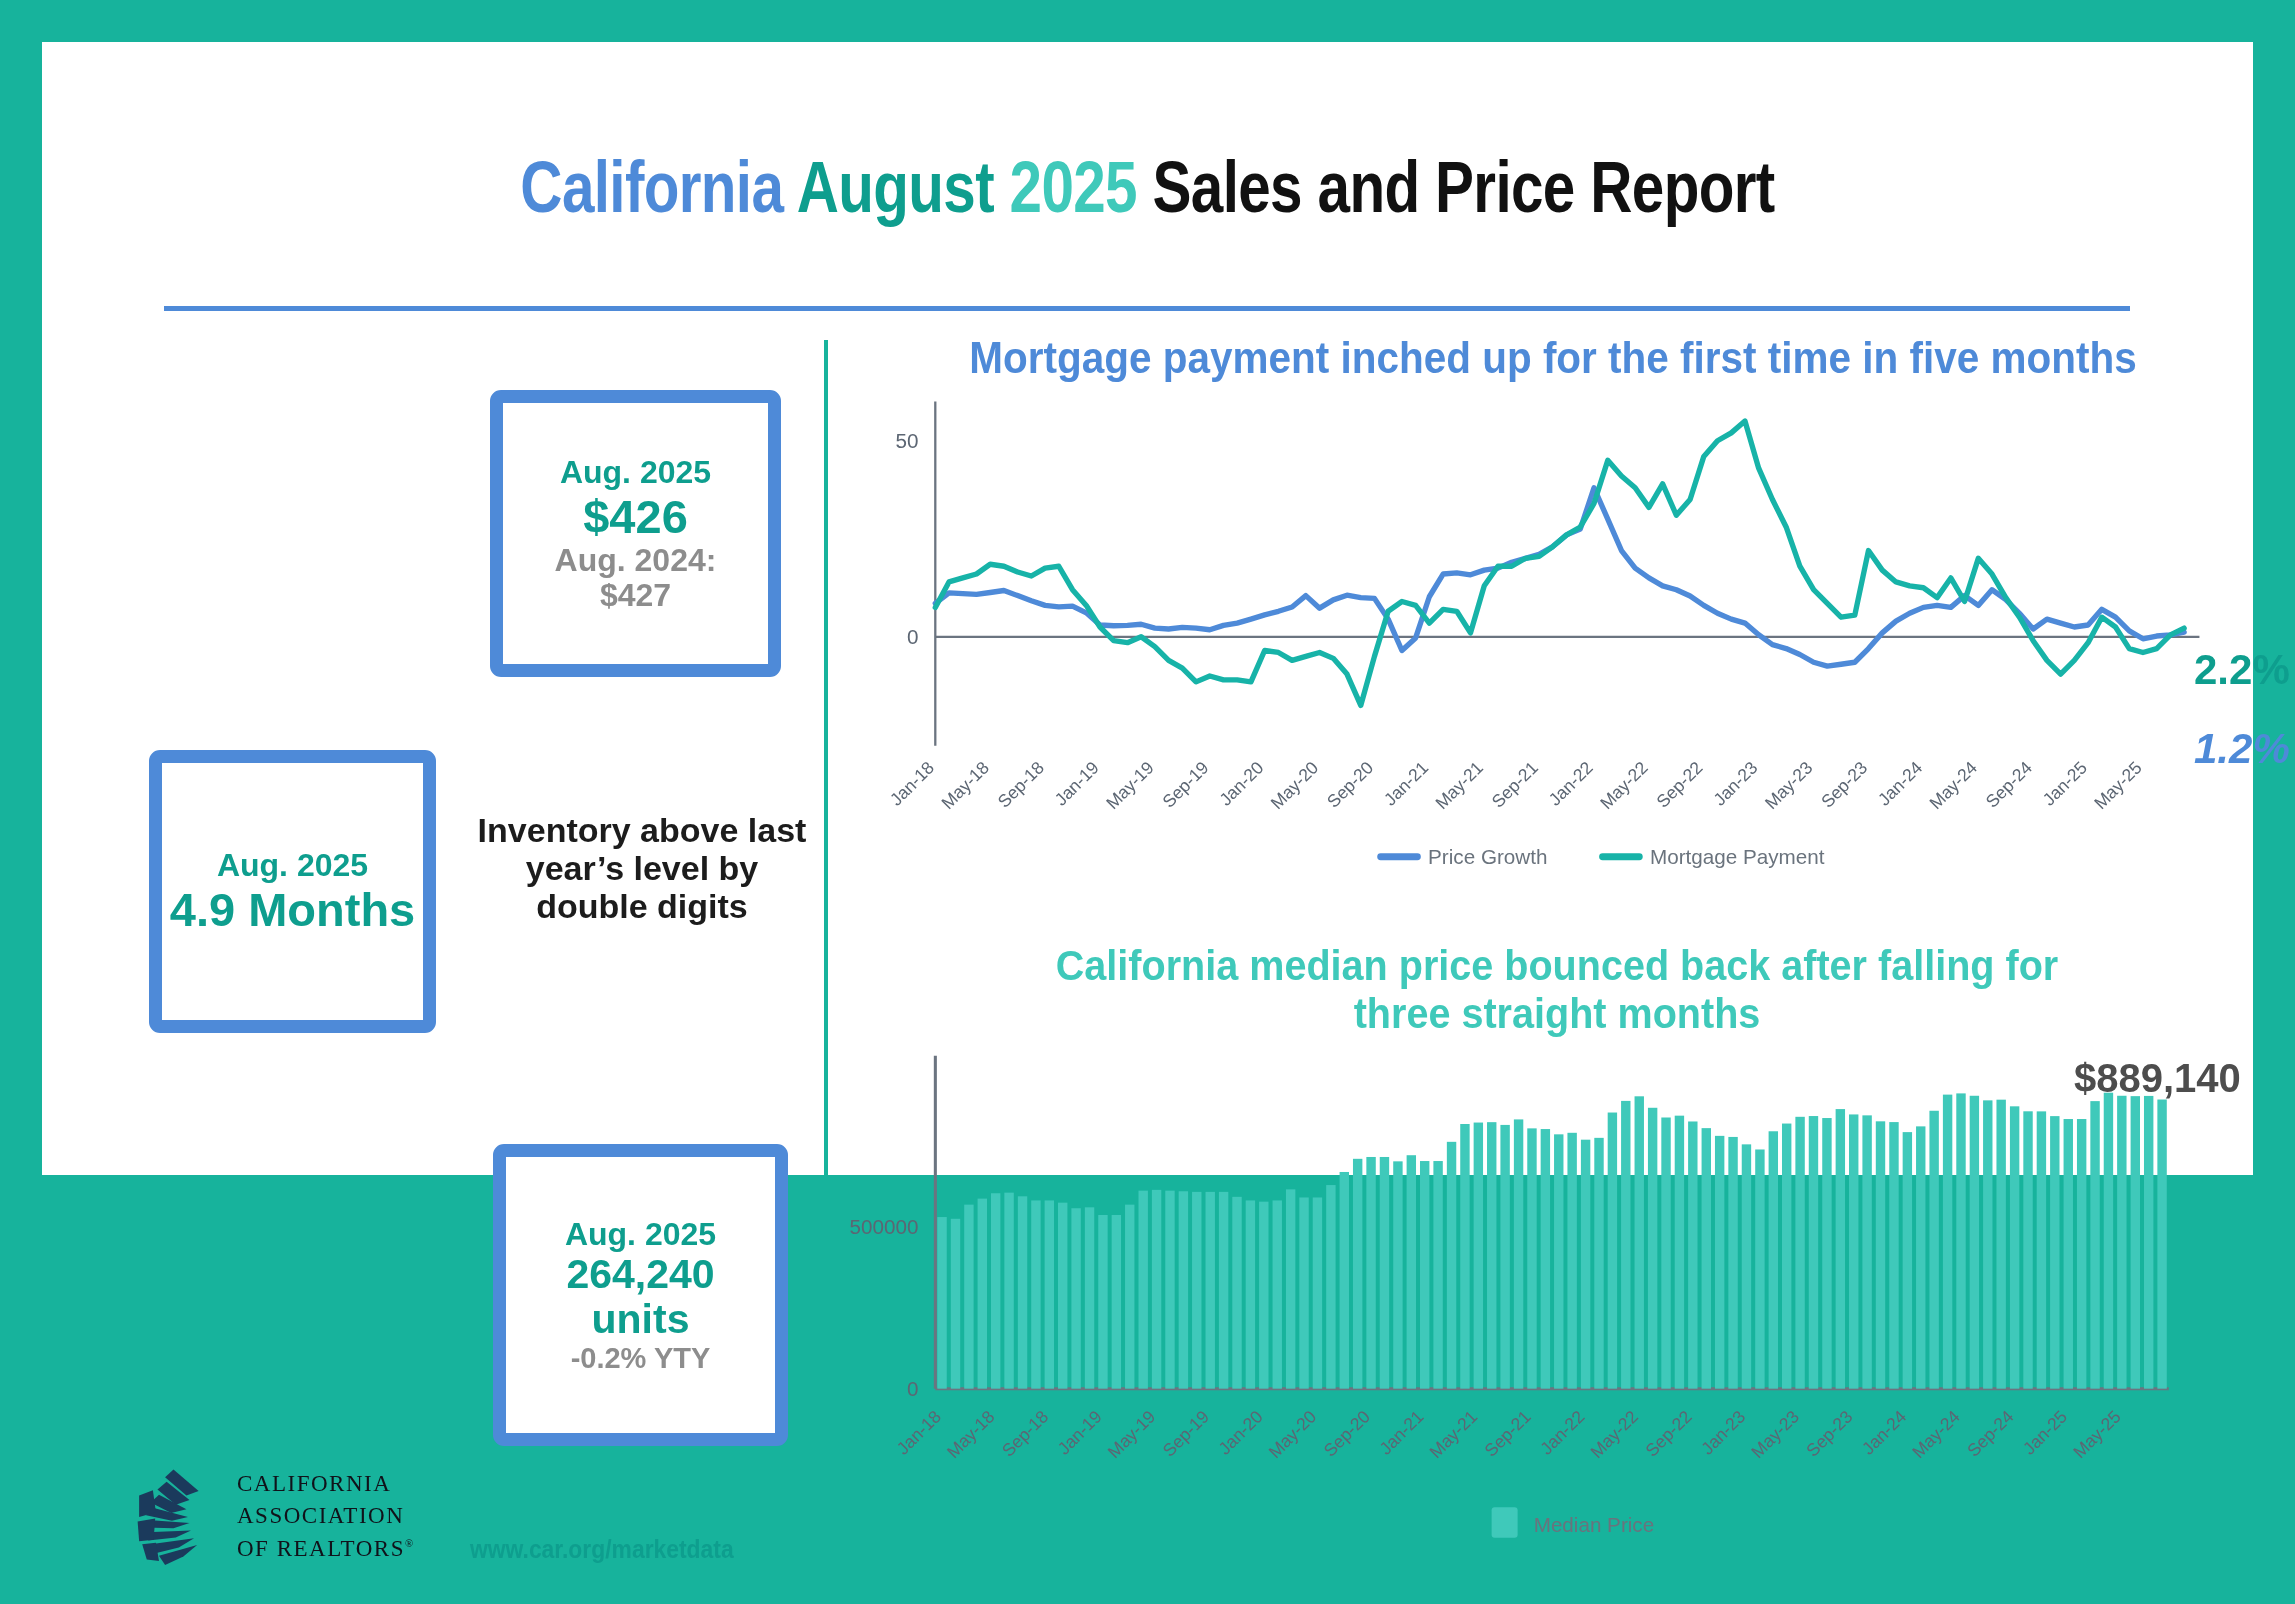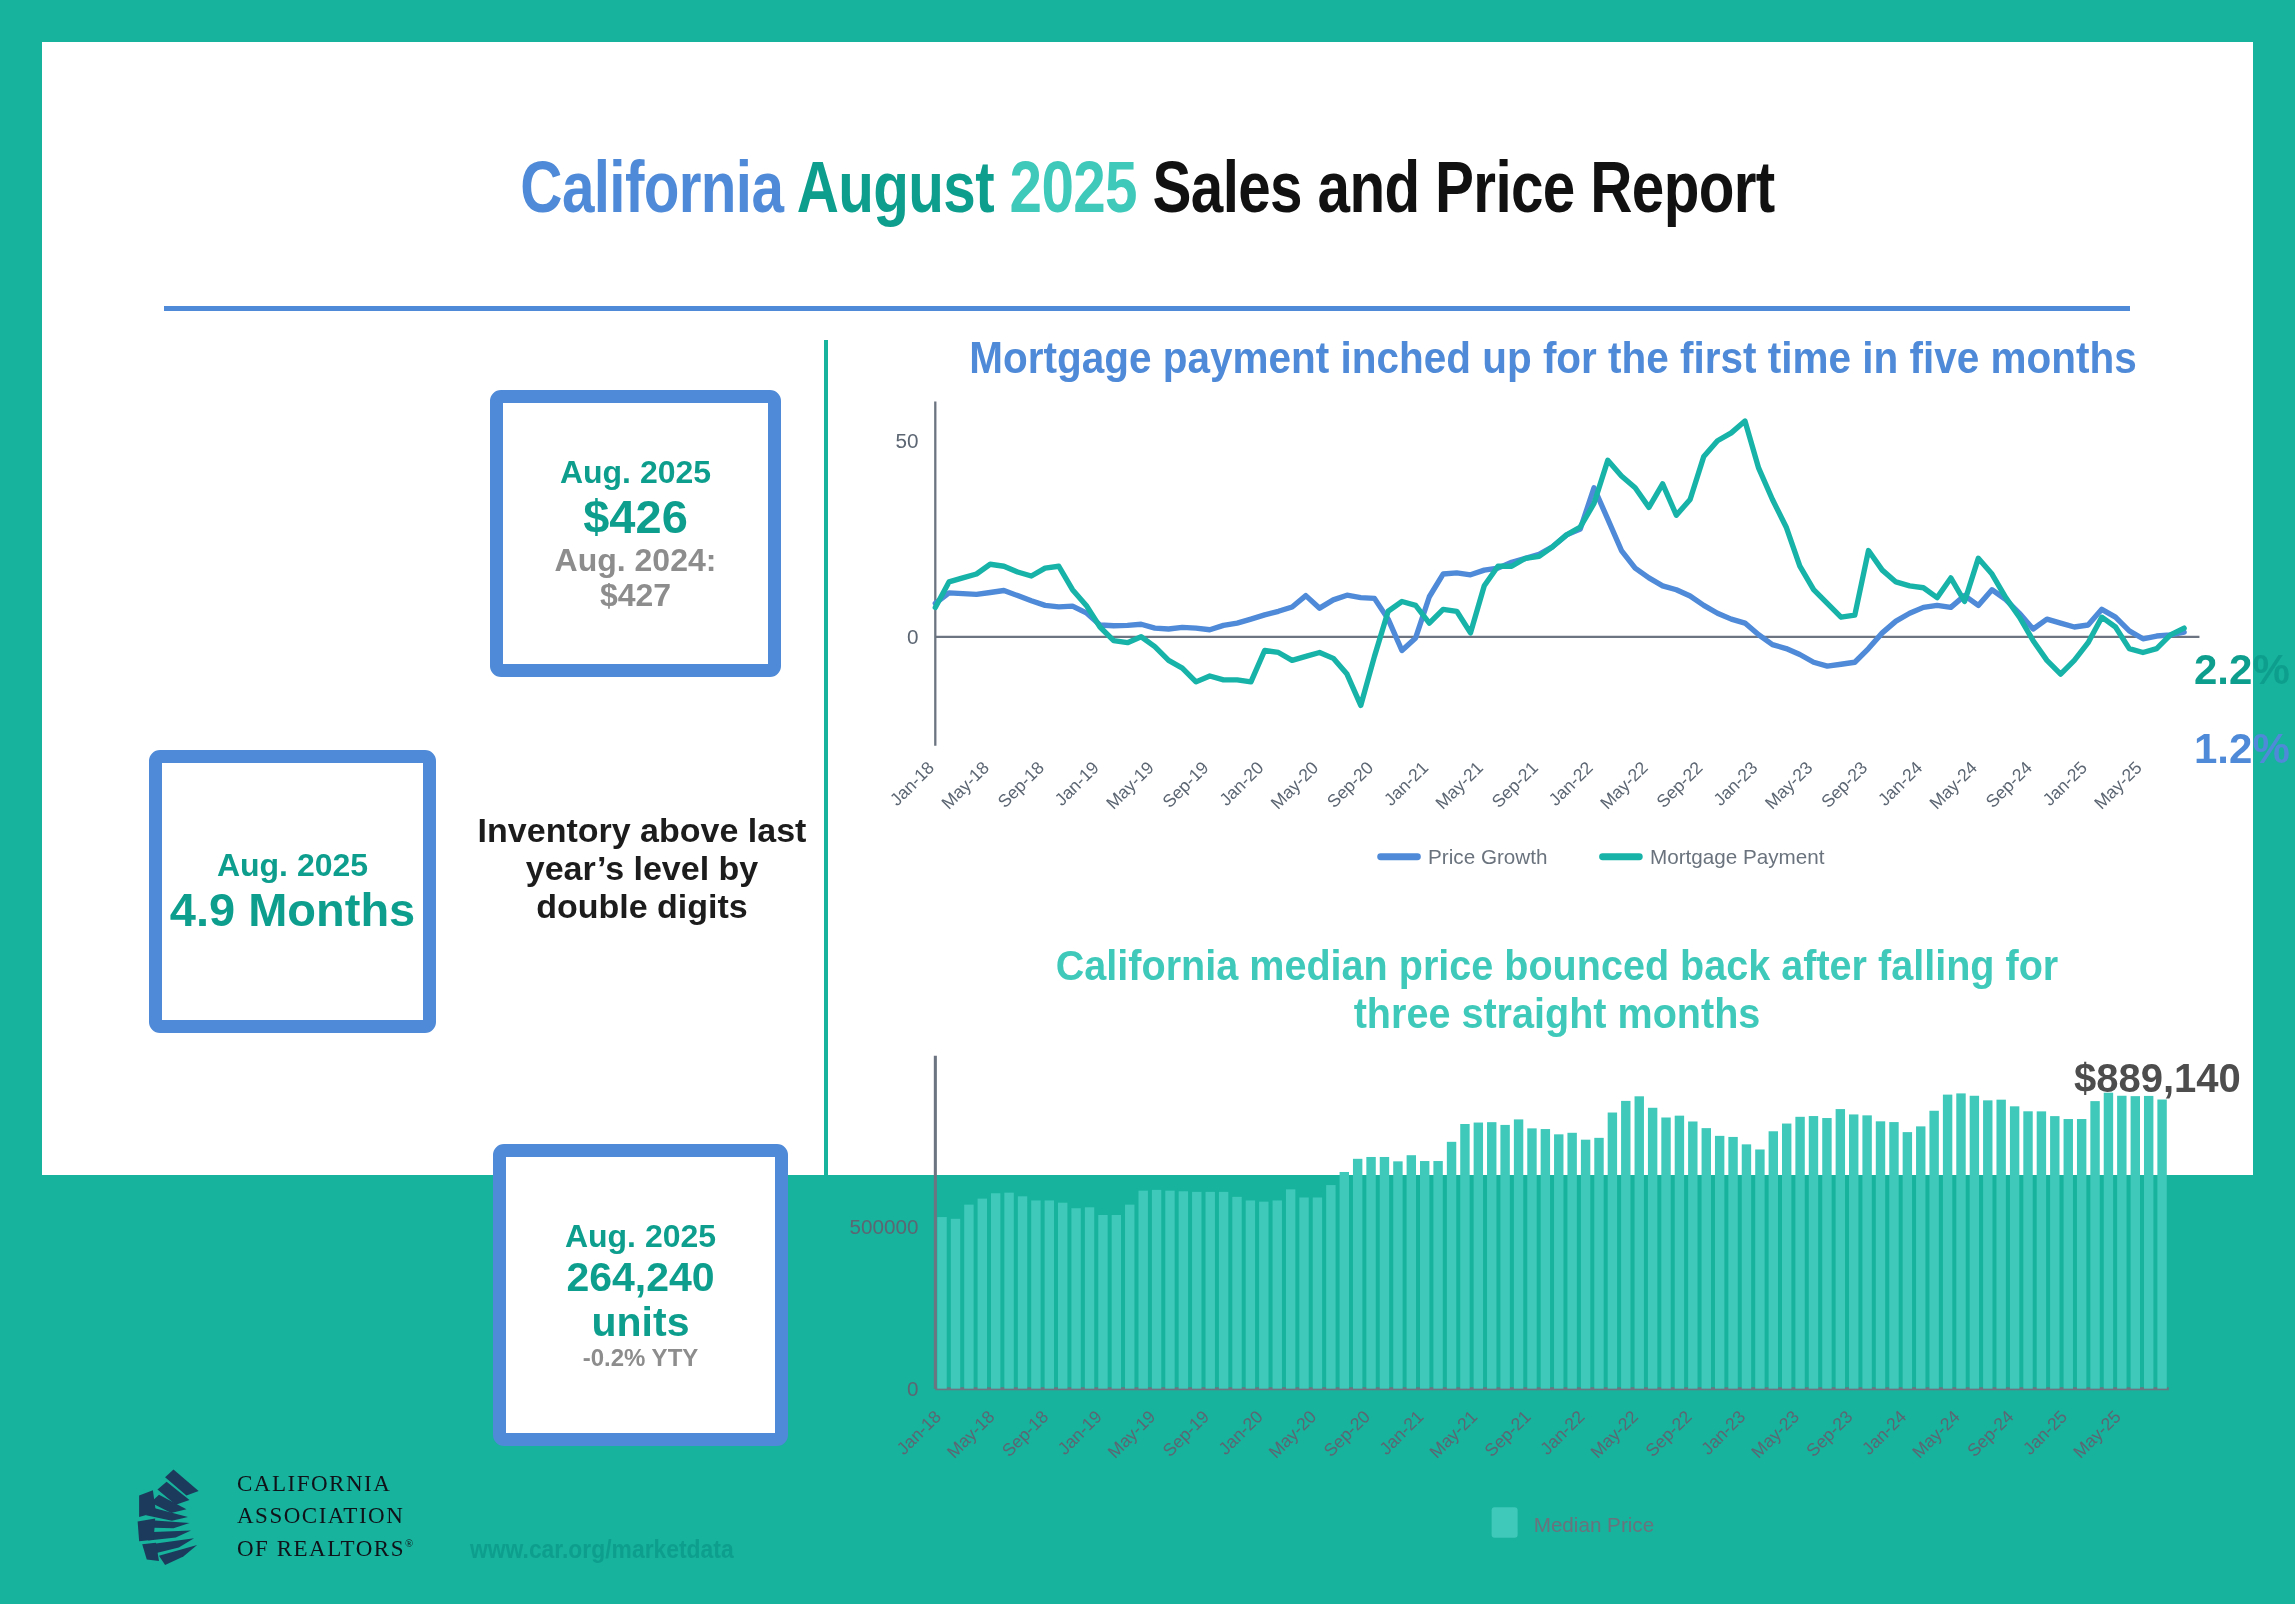--- a/index.html
+++ b/index.html
@@ -79,21 +79,21 @@
     text-align: center;
   }
   #stat-box-1 { left: 448px; top: 348px; width: 291px; height: 287px; }
   #stat-box-2 { left: 107px; top: 708px; width: 287px; height: 283px; }
   #stat-box-3 { left: 451px; top: 1102px; width: 295px; height: 302px; }
 
   .box-period { color: #0E9E8E; font-size: 32px; font-weight: bold; line-height:1.15; }
   .box-value  { color: #0E9E8E; font-size: 47px; font-weight: bold; line-height:1.1; }
   .box-value.sm { font-size: 41px; }
   .box-sub    { color: #8D8D8D; font-size: 32px; font-weight: bold; line-height:1.1; }
-  .box-sub2   { color: #8D8D8D; font-size: 24px; font-weight: bold; line-height:1.1; }
+  .box-sub2   { color: #8D8D8D; font-size: 29px; font-weight: bold; line-height:1.1; }
 
   
   .logo-wrap { position: absolute; left: 88px; top: 1423px; display: flex; align-items: center; }
   .logo-mark { width: 90px; height: 103px; }
   .logo-text { margin-left: 17px; color: #10121a; font-family: "Liberation Serif", serif;
                font-size: 23px; letter-spacing: 1.5px; line-height: 1.42; }
   .logo-text sup { font-size: 10.7px; vertical-align: super; }
   .site-url { position: absolute; left: 428px; top: 1492px; color: #0E9E8E;
               font-family: "Liberation Sans Narrow","Liberation Sans", sans-serif;
               font-weight: bold; font-size: 26px; transform: scaleX(0.88);
@@ -116,21 +116,21 @@
   .svgchart { position: absolute; }
   #chart1-svg { left: 15.3px; top: 344px; width: 1408px; height: 536px; }
   #chart2-svg { left: 15.3px; top: 1010px; width: 1408px; height: 505px; }
 
   .axis-lbl { font-family:"Liberation Sans", sans-serif; font-size: 23px; fill:#5c6673; }
   .axis-lbl-big { font-family:"Liberation Sans", sans-serif; font-size: 27px; fill:#5c6673; }
   .legend-lbl { font-family:"Liberation Sans", sans-serif; font-size: 27px; fill:#6a737d; }
 
   .endlabel { position: absolute; font-weight: bold; font-size: 42px; }
   #end-teal { left: 2152px; top: 604px; color: #0E9E8E; }
-  #end-blue { left: 2152px; top: 683px; color: #4E8AD8; }
+  #end-blue { left: 2152px; top: 683px; color: #4E8AD8; font-style: italic; }
   #bigprice { position: absolute; left: 2032px; top: 1014px; color: #4d4d4d;
               font-weight: bold; font-size: 40px; }
 </style>
 </head>
 <body>
 
 <div class="page">
 
   <div class="title-wrap">
     <div class="title">

